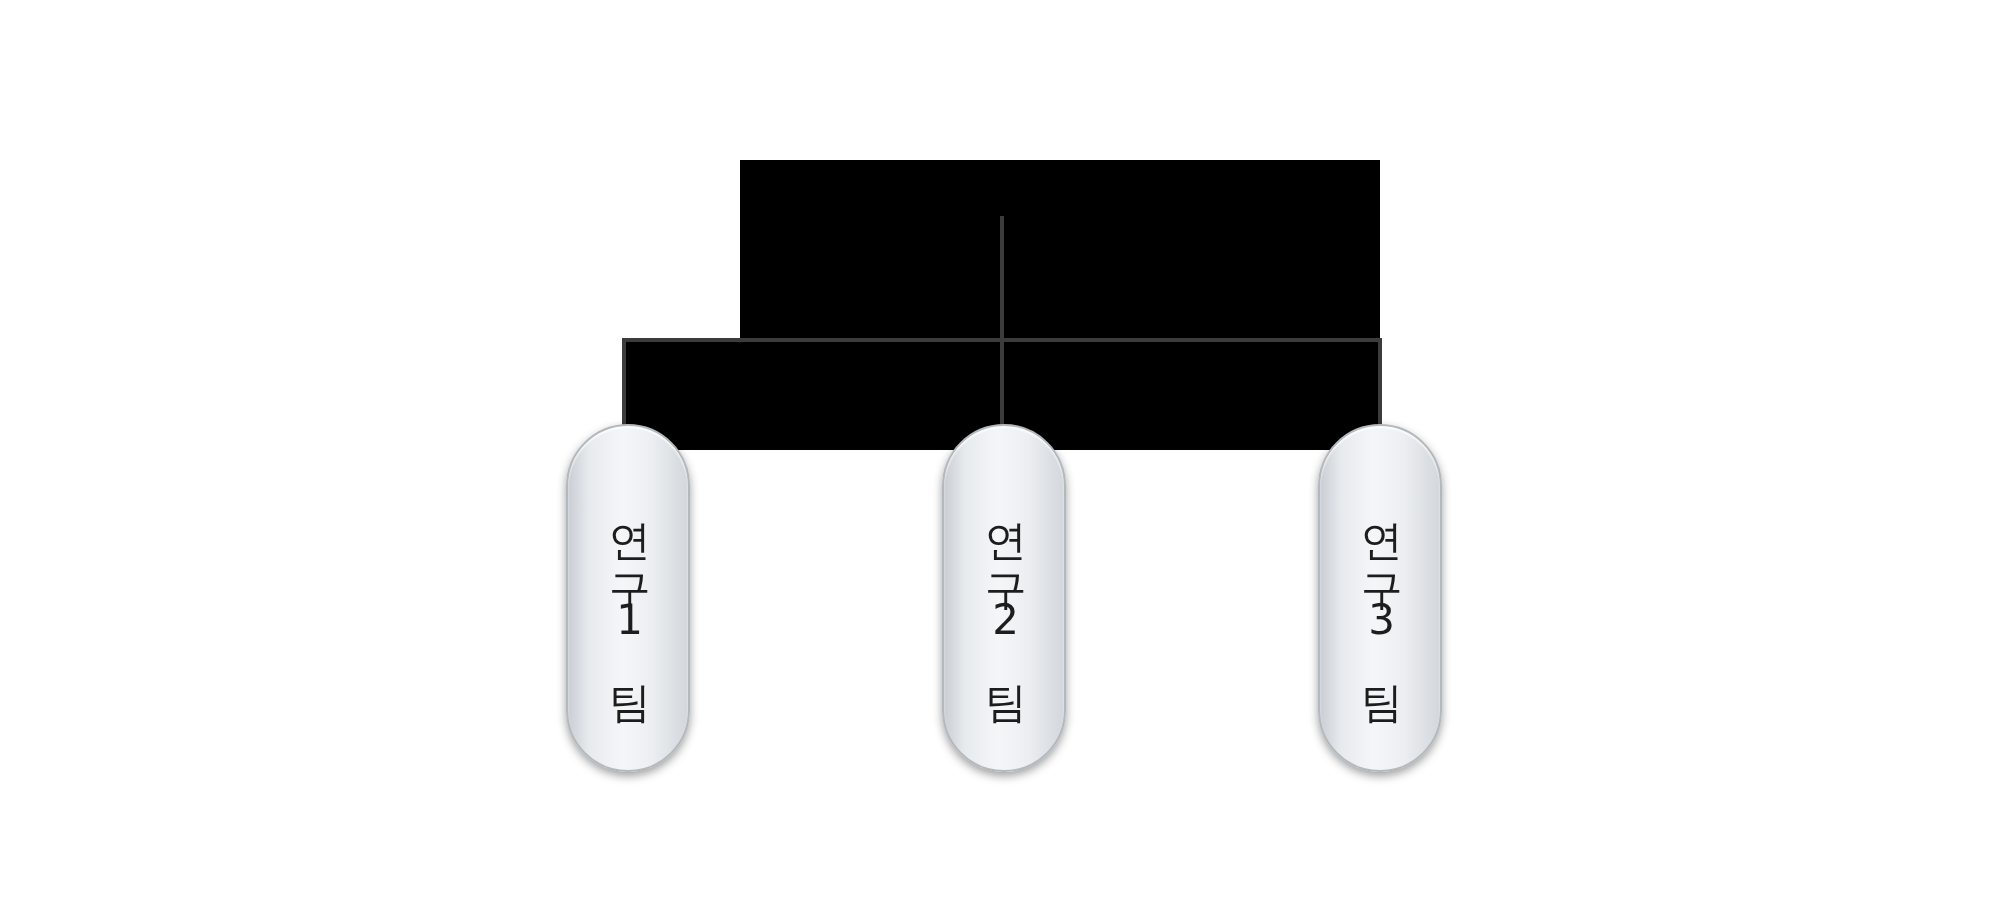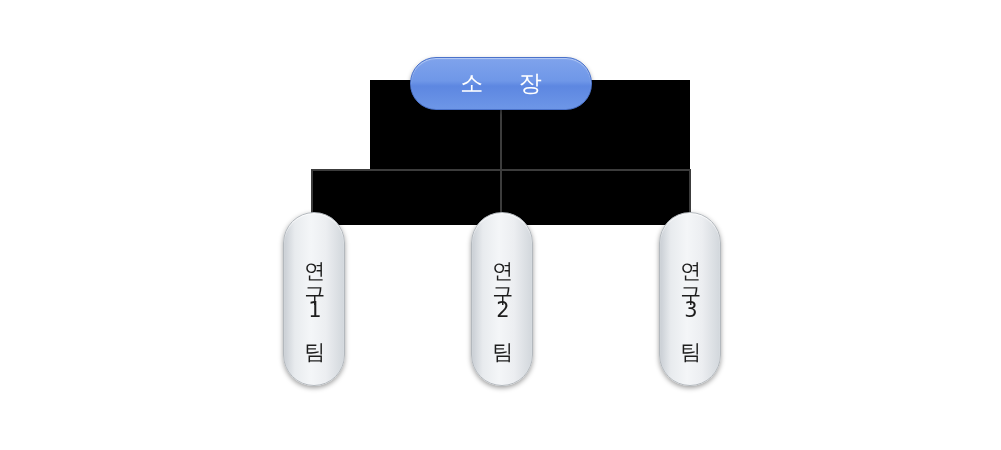--- a/index.html
+++ b/index.html
@@ -149,23 +149,20 @@
 
   <div class="black-region black-upper"></div>
   <div class="black-region black-lower"></div>
 
   <div class="connector conn-stem-top"></div>
   <div class="connector conn-bus"></div>
   <div class="connector conn-drop-left"></div>
   <div class="connector conn-drop-mid"></div>
   <div class="connector conn-drop-right"></div>
 
-  <div class="node-top">
-    <span class="node-top-label">소 장</span>
-  </div>
 
   <div class="node-team node-team-1">
     <span class="node-team-label">연구1팀</span>
   </div>
 
   <div class="node-team node-team-2">
     <span class="node-team-label">연구2팀</span>
   </div>
 
   <div class="node-team node-team-3">

